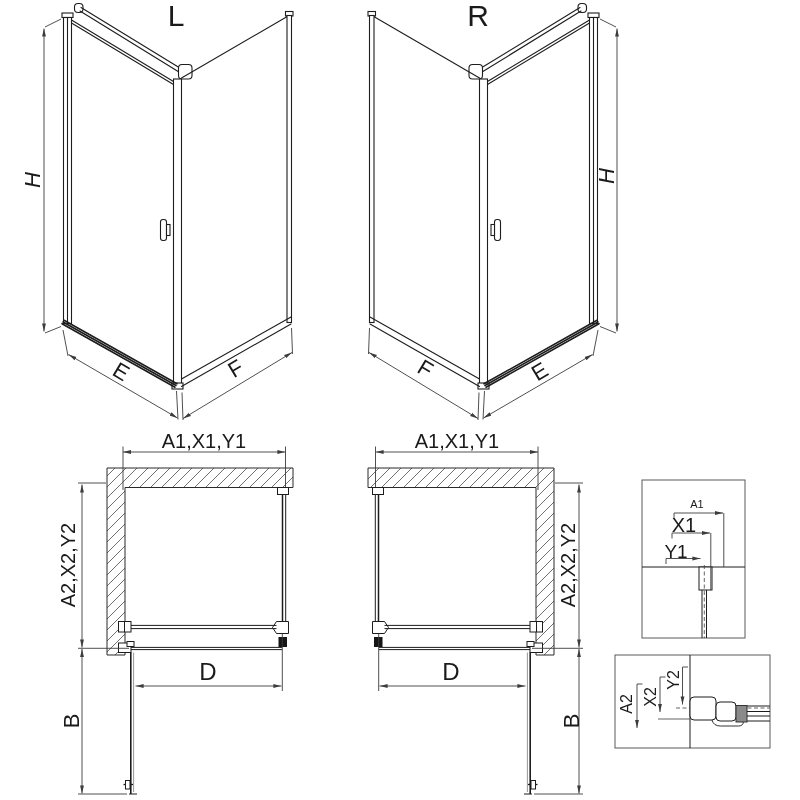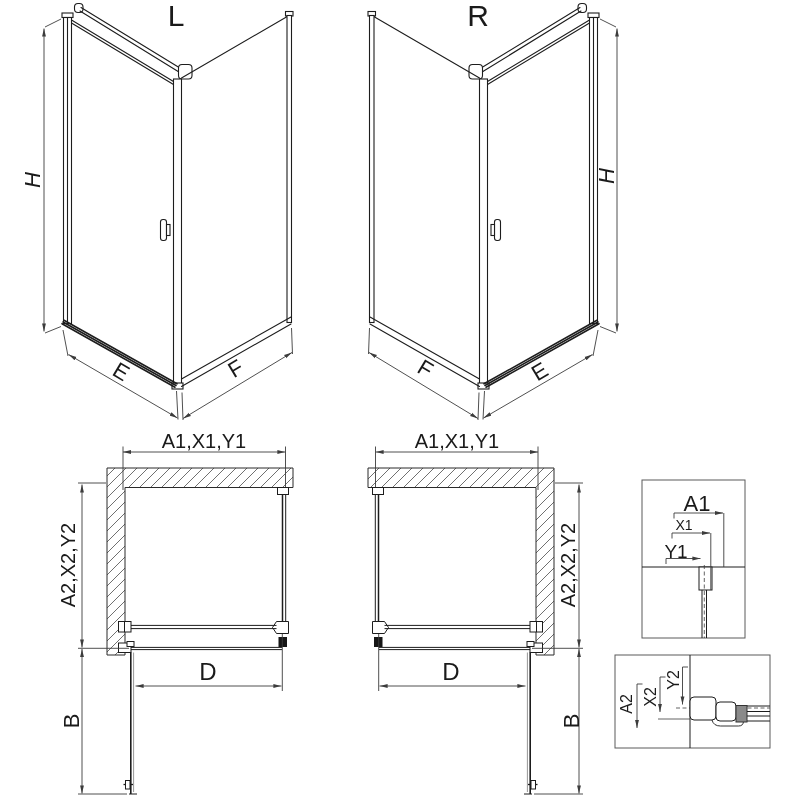--- a/index.html
+++ b/index.html
@@ -177,21 +177,21 @@
 
 <div class="lbl" style="left:68px;top:565px;font-size:20px;transform:translate(-50%,-50%) rotate(-90deg);">A2,X2,Y2</div>
 <div class="lbl" style="left:568px;top:565px;font-size:20px;transform:translate(-50%,-50%) rotate(-90deg);">A2,X2,Y2</div>
 
 <div class="lbl" style="left:208px;top:672px;font-size:24px;transform:translate(-50%,-50%);">D</div>
 <div class="lbl" style="left:451px;top:672px;font-size:24px;transform:translate(-50%,-50%);">D</div>
 
 <div class="lbl" style="left:72px;top:721px;font-size:22px;transform:translate(-50%,-50%) rotate(-90deg);">B</div>
 <div class="lbl" style="left:572px;top:721px;font-size:22px;transform:translate(-50%,-50%) rotate(-90deg);">B</div>
 
-<div class="lbl" style="left:697px;top:504px;font-size:22px;transform:translate(-50%,-50%);text-align:center;">A1</div>
-<div class="lbl" style="left:684px;top:525px;font-size:14px;transform:translate(-50%,-50%);">X1</div>
+<div class="lbl" style="left:697px;top:504px;font-size:11px;transform:translate(-50%,-50%);text-align:center;">A1</div>
+<div class="lbl" style="left:684px;top:525px;font-size:20px;transform:translate(-50%,-50%);">X1</div>
 <div class="lbl" style="left:676px;top:551px;font-size:19px;transform:translate(-50%,-50%);">Y1</div>
 
 <div class="lbl" style="left:627px;top:704px;font-size:16px;transform:translate(-50%,-50%) rotate(-90deg);">A2</div>
 <div class="lbl" style="left:651px;top:697px;font-size:16px;transform:translate(-50%,-50%) rotate(-90deg);">X2</div>
 <div class="lbl" style="left:674px;top:680px;font-size:16px;transform:translate(-50%,-50%) rotate(-90deg);">Y2</div>
 
 </div>
 
 </body></html>

